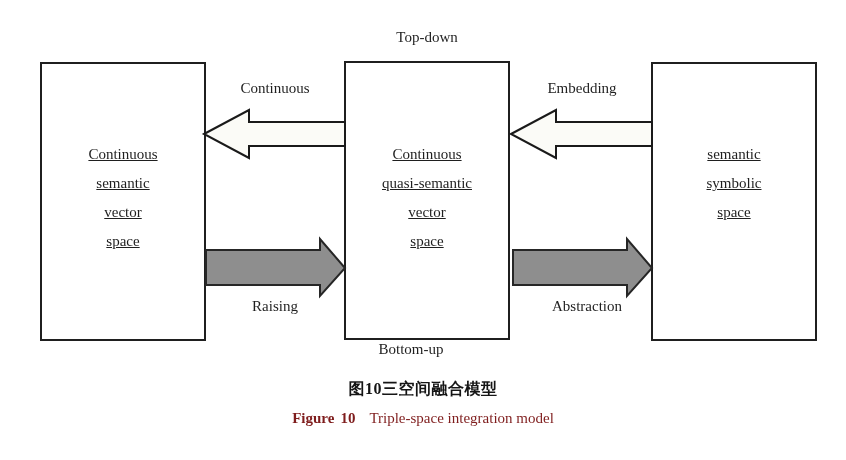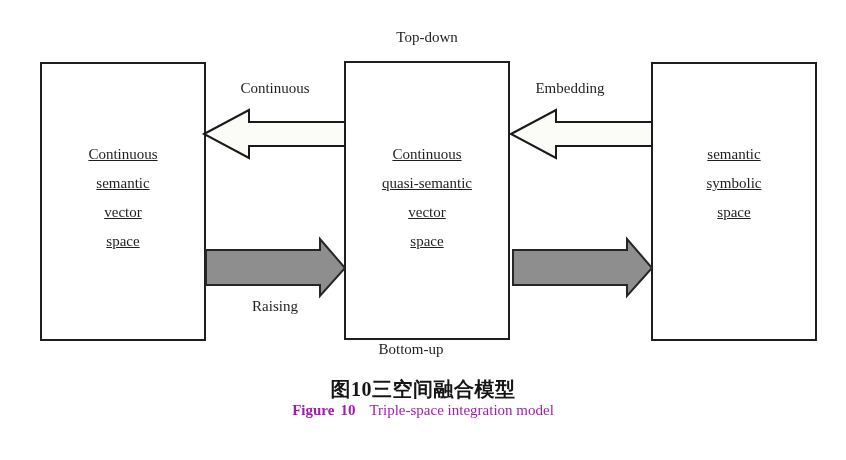--- a/index.html
+++ b/index.html
@@ -55,49 +55,49 @@
   #left-box-text  { left: 41px;  top: 140px; width: 164px; }
   #mid-box-text   { left: 345px; top: 140px; width: 164px; }
   #right-box-text { left: 652px; top: 140px; width: 164px; }
 
   
   #top-down-label  { left: 345px; top: 30px;  width: 164px; }
   #bottom-up-label { left: 329px; top: 342px; width: 164px; text-align: center; }
 
   
   #projection-label  { left: 205px; top: 81px;  width: 140px; }
-  #embedding-label   { left: 500px; top: 81px;  width: 140px; }
+  #embedding-label   { left: 512px; top: 81px;  width: 140px; }
   #raising-label     { left: 205px; top: 299px; width: 140px; }
   #abstraction-label { left: 512px; top: 299px; width: 150px; }
 
   
   #caption {
     position: absolute;
     left: 0;
     top: 378px;
     width: 846px;
     text-align: center;
   }
   #caption-cn {
     font-family: "DejaVu Sans", "Liberation Sans", sans-serif;
-    font-size: 20px;
+    font-size: 16px;
     font-weight: 700;
     color: #151515;
     letter-spacing: 0.5px;
     line-height: 22px;
   }
   #caption-cn .cn-num {
     font-family: "Liberation Serif", "DejaVu Serif", serif;
     font-weight: 700;
   }
   #caption-en {
-    margin-top: 0;
+    margin-top: 8px;
     font-family: "Liberation Serif", "DejaVu Serif", serif;
     font-size: 15px;
-    color: #a21caf;
+    color: #7f1d1d;
     line-height: 20px;
   }
   #caption-en .en-bold {
     font-weight: 700;
   }
   #caption-en .en-gap {
     display: inline-block;
     width: 14px;
   }
 </style>
@@ -146,20 +146,21 @@
     <div>symbolic</div>
     <div>space</div>
   </div>
 
   <div class="edge-label" id="projection-label">Continuous</div>
 
   <div class="edge-label" id="embedding-label">Embedding</div>
 
   <div class="edge-label" id="raising-label">Raising</div>
 
+  <div class="edge-label" id="abstraction-label">Abstraction</div>
 
   <div id="caption">
     <div id="caption-cn">
       <span>图</span><span class="en-gap"></span><span class="cn-num">10</span><span class="en-gap"></span><span>三空间融合模型</span>
     </div>
     <div id="caption-en">
       <span class="en-bold">Figure</span><span class="en-gap" style="width:6px"></span><span class="en-bold">10</span><span class="en-gap"></span><span>Triple-space integration model</span>
     </div>
   </div>
 

